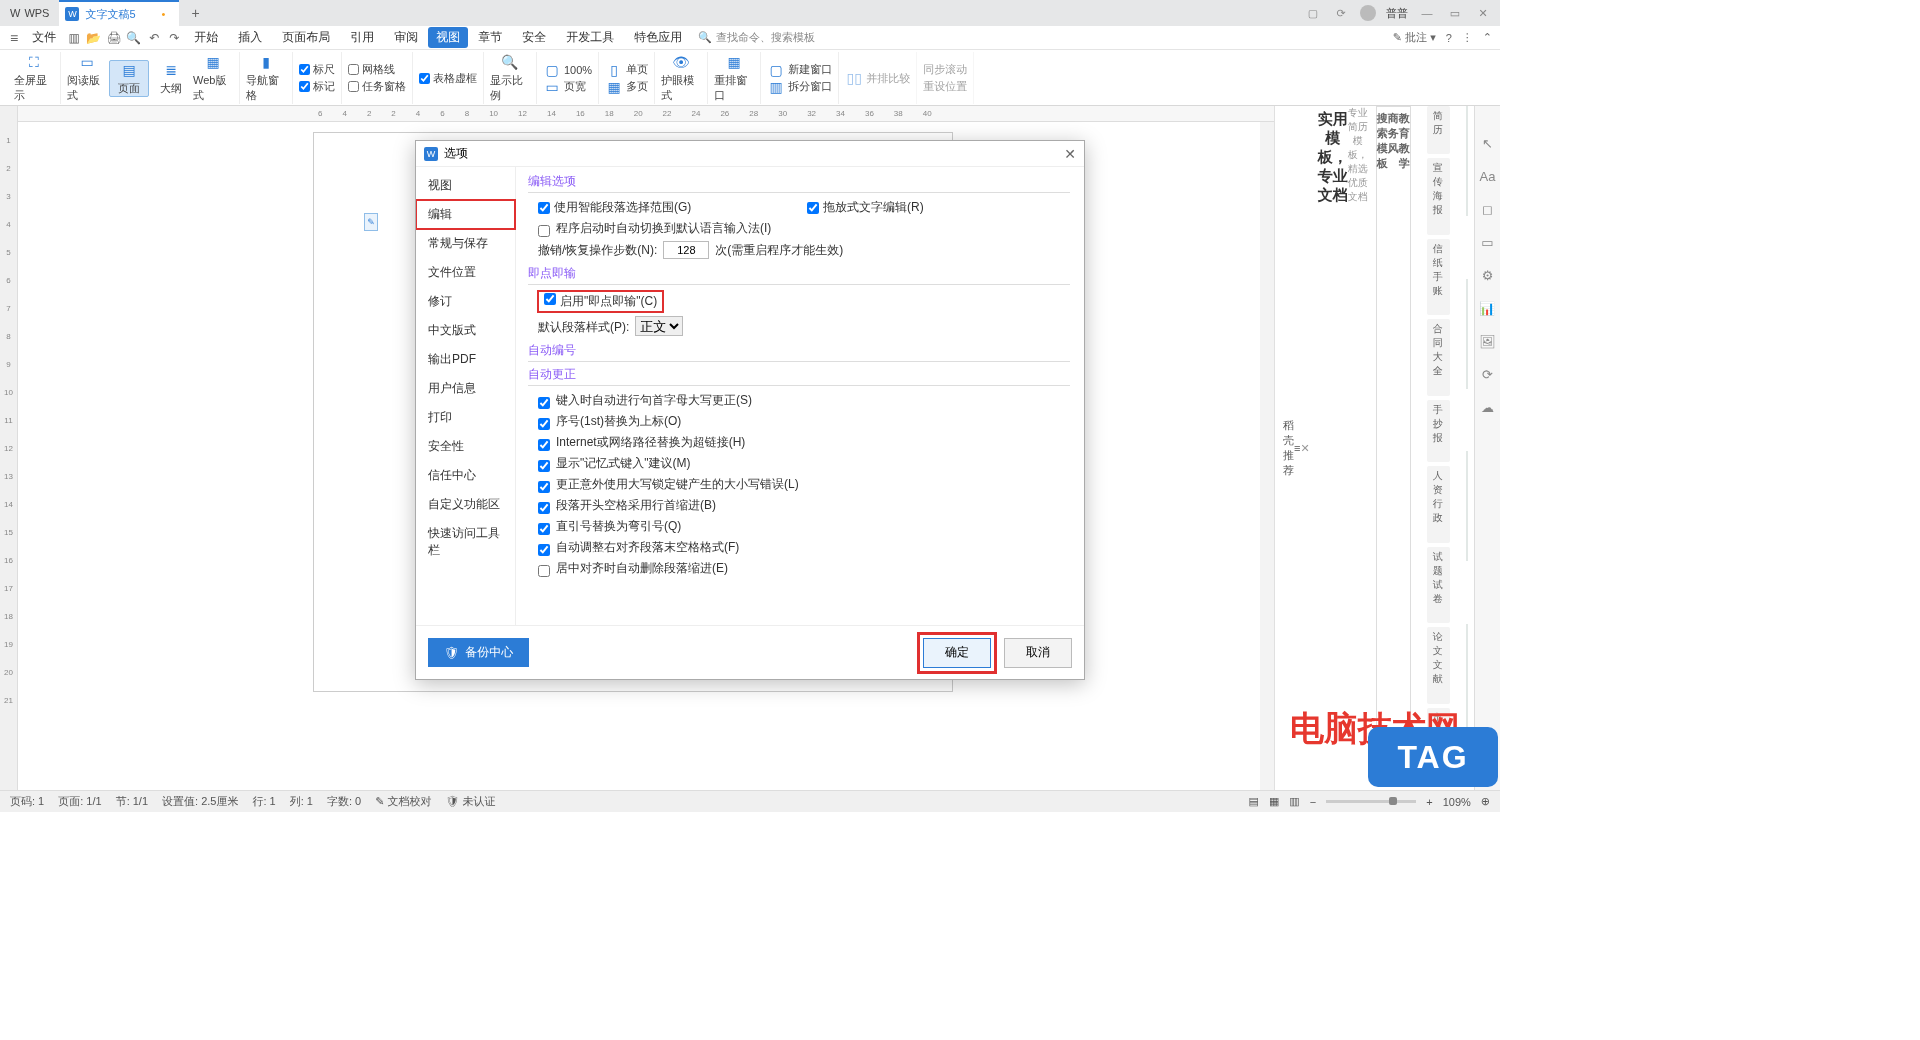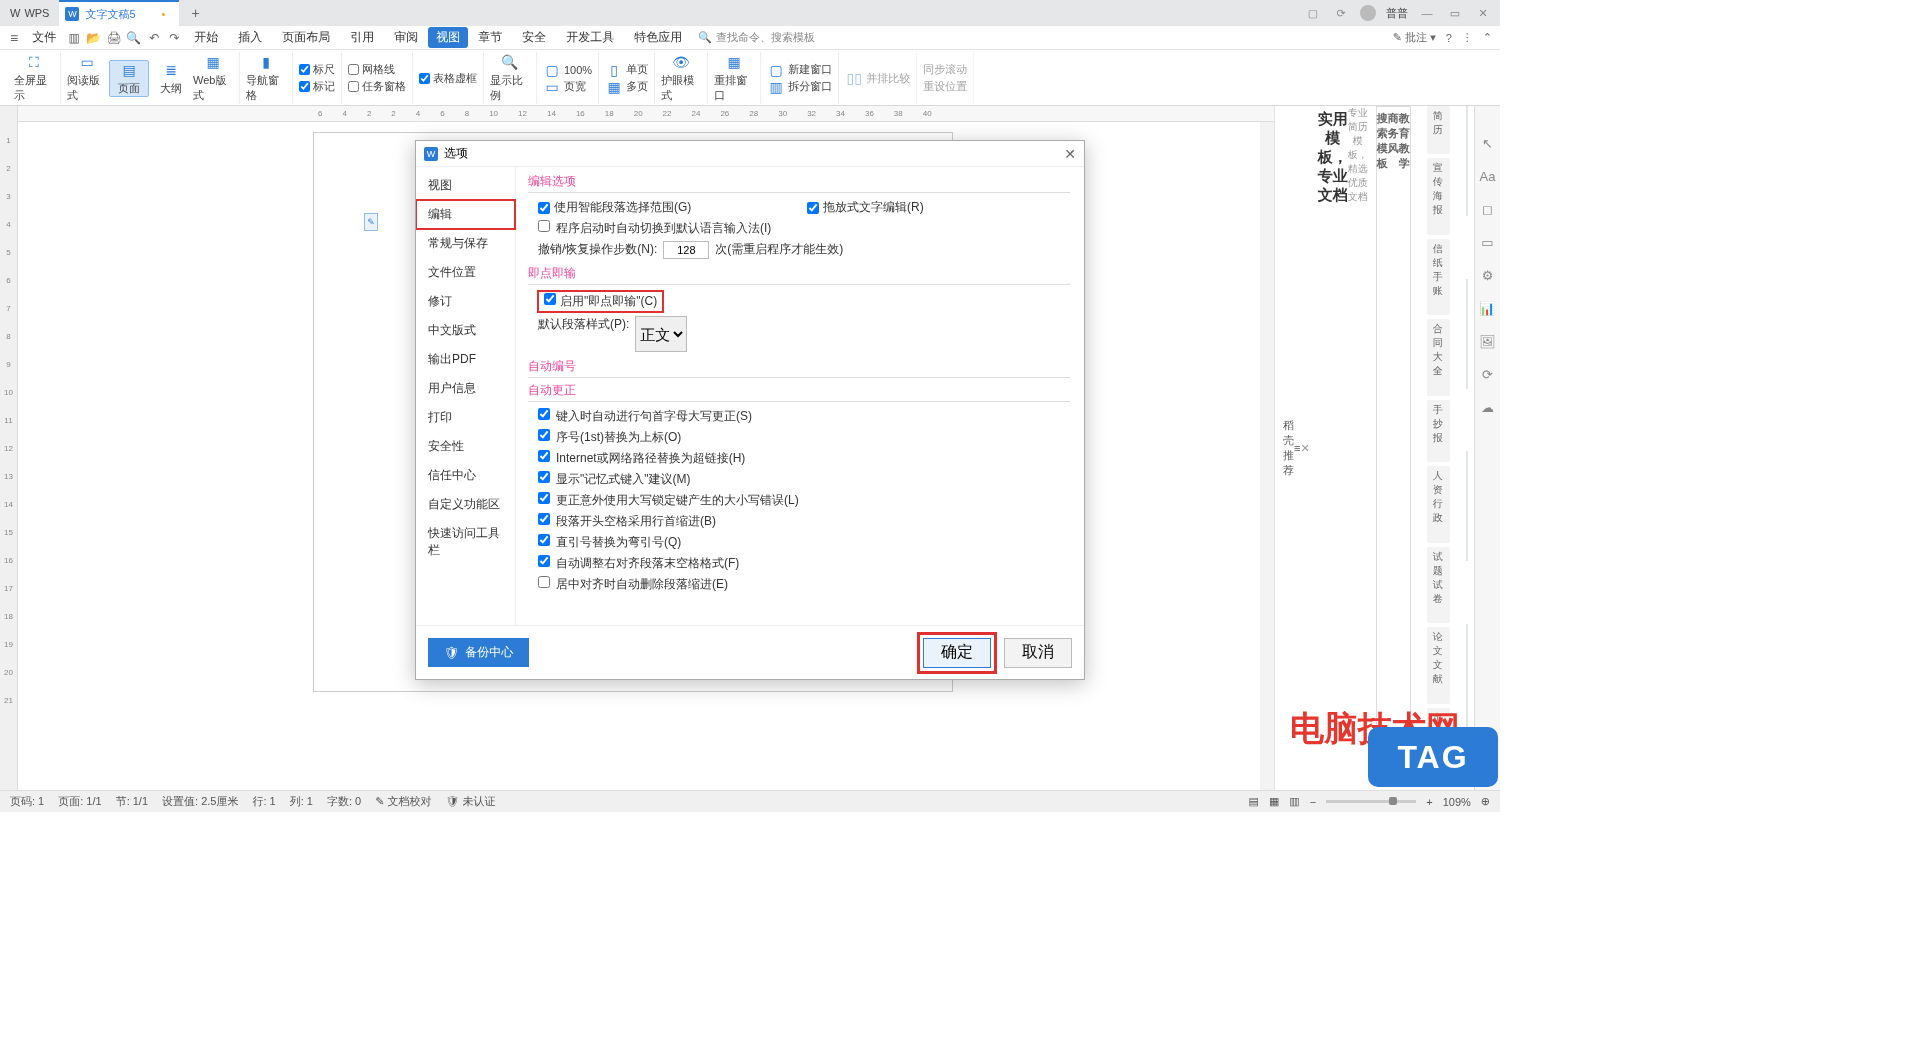--- a/index.html
+++ b/index.html
@@ -67,30 +67,30 @@
 .dialog { position:absolute; left:415px; top:140px; width:670px; height:540px; background:#fff; border:1px solid #aaa; box-shadow:0 4px 20px rgba(0,0,0,.25); display:flex; flex-direction:column; }
 .dlg-title { height:26px; display:flex; align-items:center; padding:0 8px; font-size:12px; border-bottom:1px solid #eee; }
 .dlg-title .w-icon { width:14px; height:14px; background:#2c7cd6; color:#fff; font-size:9px; display:flex; align-items:center; justify-content:center; border-radius:2px; margin-right:6px; }
 .dlg-title .x { margin-left:auto; font-size:14px; color:#666; cursor:pointer; }
 .dlg-body { flex:1; display:flex; overflow:hidden; }
 .dlg-side { width:100px; border-right:1px solid #eee; padding-top:4px; }
 .dlg-side div { padding:6px 12px; font-size:12px; color:#333; cursor:pointer; }
 .dlg-side div.hot { outline:2px solid #e03030; outline-offset:-1px; }
 .dlg-main { flex:1; overflow-y:auto; padding:6px 14px 6px 12px; font-size:12px; color:#333; }
 .sect { margin-bottom:4px; }
-.sect-h { font-size:12px; color:#ec4899; border-bottom:1px solid #ddd; padding-bottom:2px; margin-bottom:4px; }
-.row { display:flex; align-items:flex-start; gap:6px; padding:2px 0 2px 10px; }
+.sect-h { font-size:12px; color:#8b5cf6; border-bottom:1px solid #ddd; padding-bottom:2px; margin-bottom:4px; }
+.row { display:flex; align-items:flex-end; gap:6px; padding:2px 0 2px 10px; }
 .row .half { flex:1; display:flex; align-items:center; gap:4px; }
 .row input[type=checkbox] { width:12px; height:12px; }
 .row .num { width:46px; height:18px; border:1px solid #bbb; text-align:center; font-size:11px; }
-.row select { height:36px; border:1px solid #bbb; font-size:15px; }
+.row select { height:20px; border:1px solid #bbb; font-size:13px; }
 .dlg-main .highlight { outline:2px solid #e03030; outline-offset:-1px; padding:2px 6px; display:inline-flex; }
 .dlg-foot { height:54px; border-top:1px solid #eee; display:flex; align-items:center; padding:0 12px; gap:10px; }
 .backup { background:#2c7cd6; color:#fff; padding:6px 16px; font-size:12px; display:flex; align-items:center; gap:6px; border:none; }
-.btn { min-width:68px; height:30px; border:1px solid #bbb; background:#f3f3f3; font-size:16px; }
+.btn { min-width:68px; height:30px; border:1px solid #bbb; background:#f3f3f3; font-size:12px; }
 .btn.primary { border:1px solid #2c7cd6; background:#eaf3fc; }
 .ok-box { outline:3px solid #e03030; padding:3px; }
 
 
 .wm1 { position:absolute; right:40px; bottom:60px; font-size:34px; font-weight:bold; color:#e6372e; font-family:SimHei,sans-serif; text-shadow:0 0 1px #fff; }
 .wm2 { position:absolute; right:40px; bottom:40px; font-size:13px; color:#2c7cd6; }
 .tag { position:absolute; right:2px; bottom:25px; width:130px; height:60px; background:#2c7cd6; border-radius:10px; color:#fff; font-size:32px; font-weight:bold; display:flex; align-items:center; justify-content:center; letter-spacing:2px; }
 
 
 .status { position:absolute; left:0; right:0; bottom:0; height:22px; background:#f0f0f0; border-top:1px solid #ddd; display:flex; align-items:center; font-size:11px; color:#555; padding:0 10px; gap:14px; }

